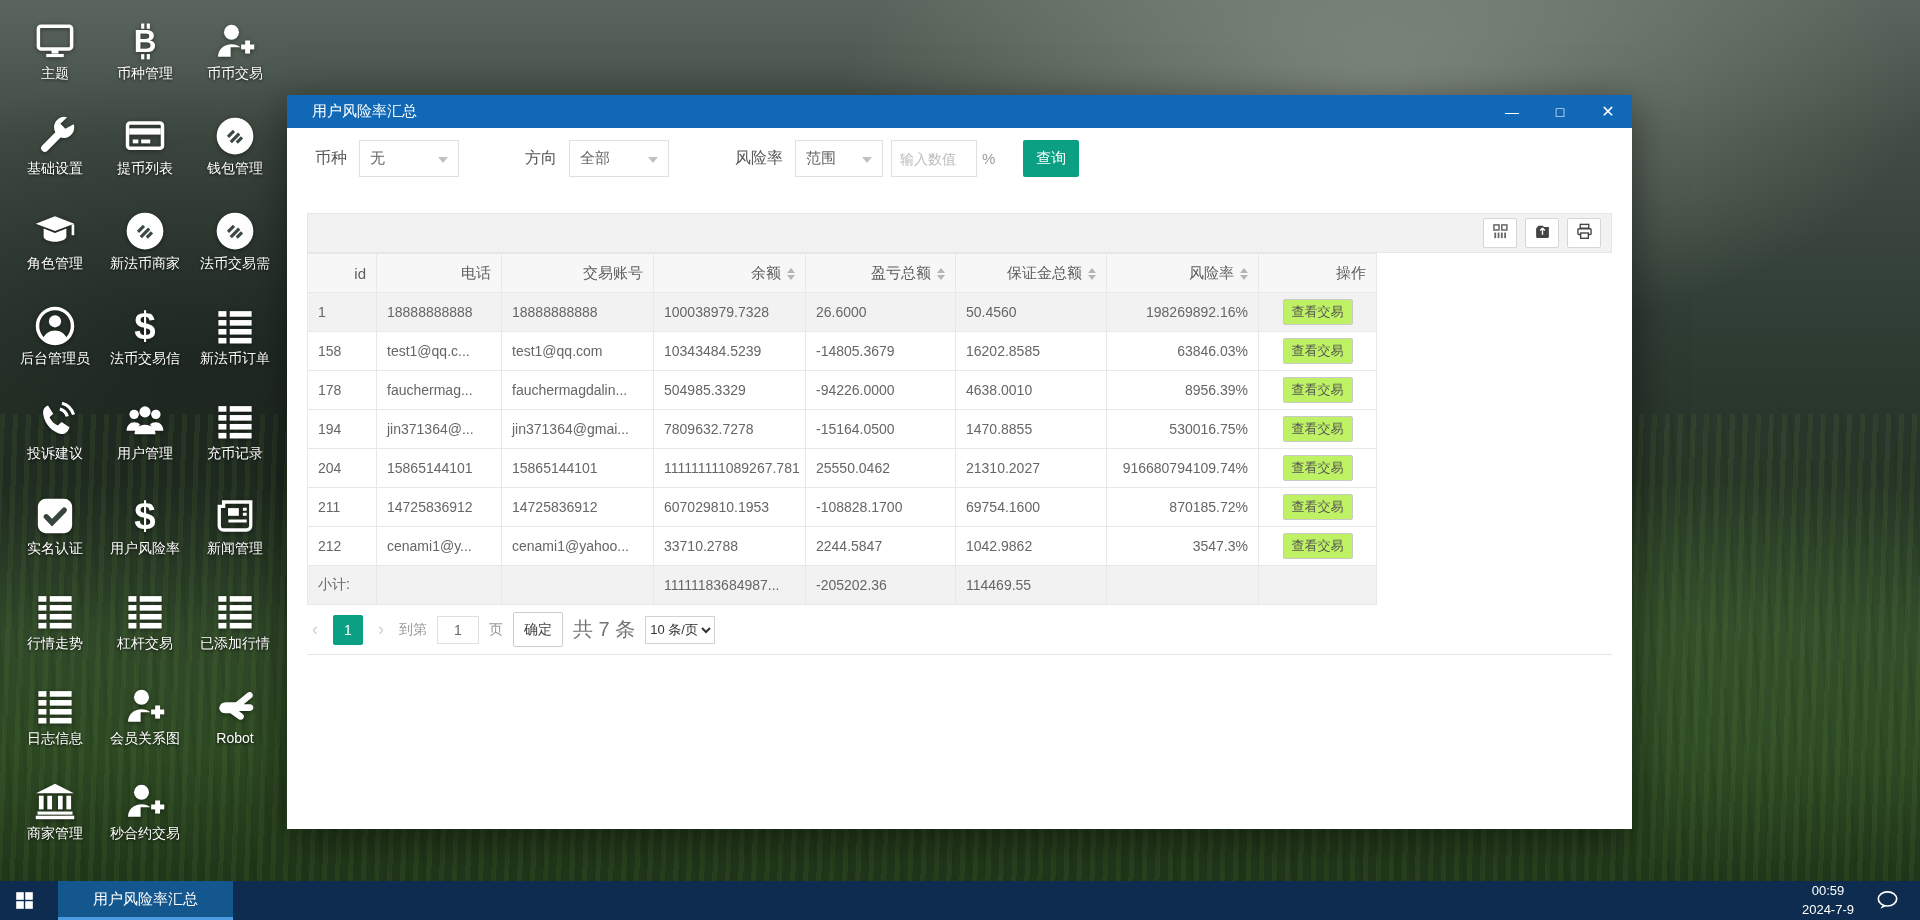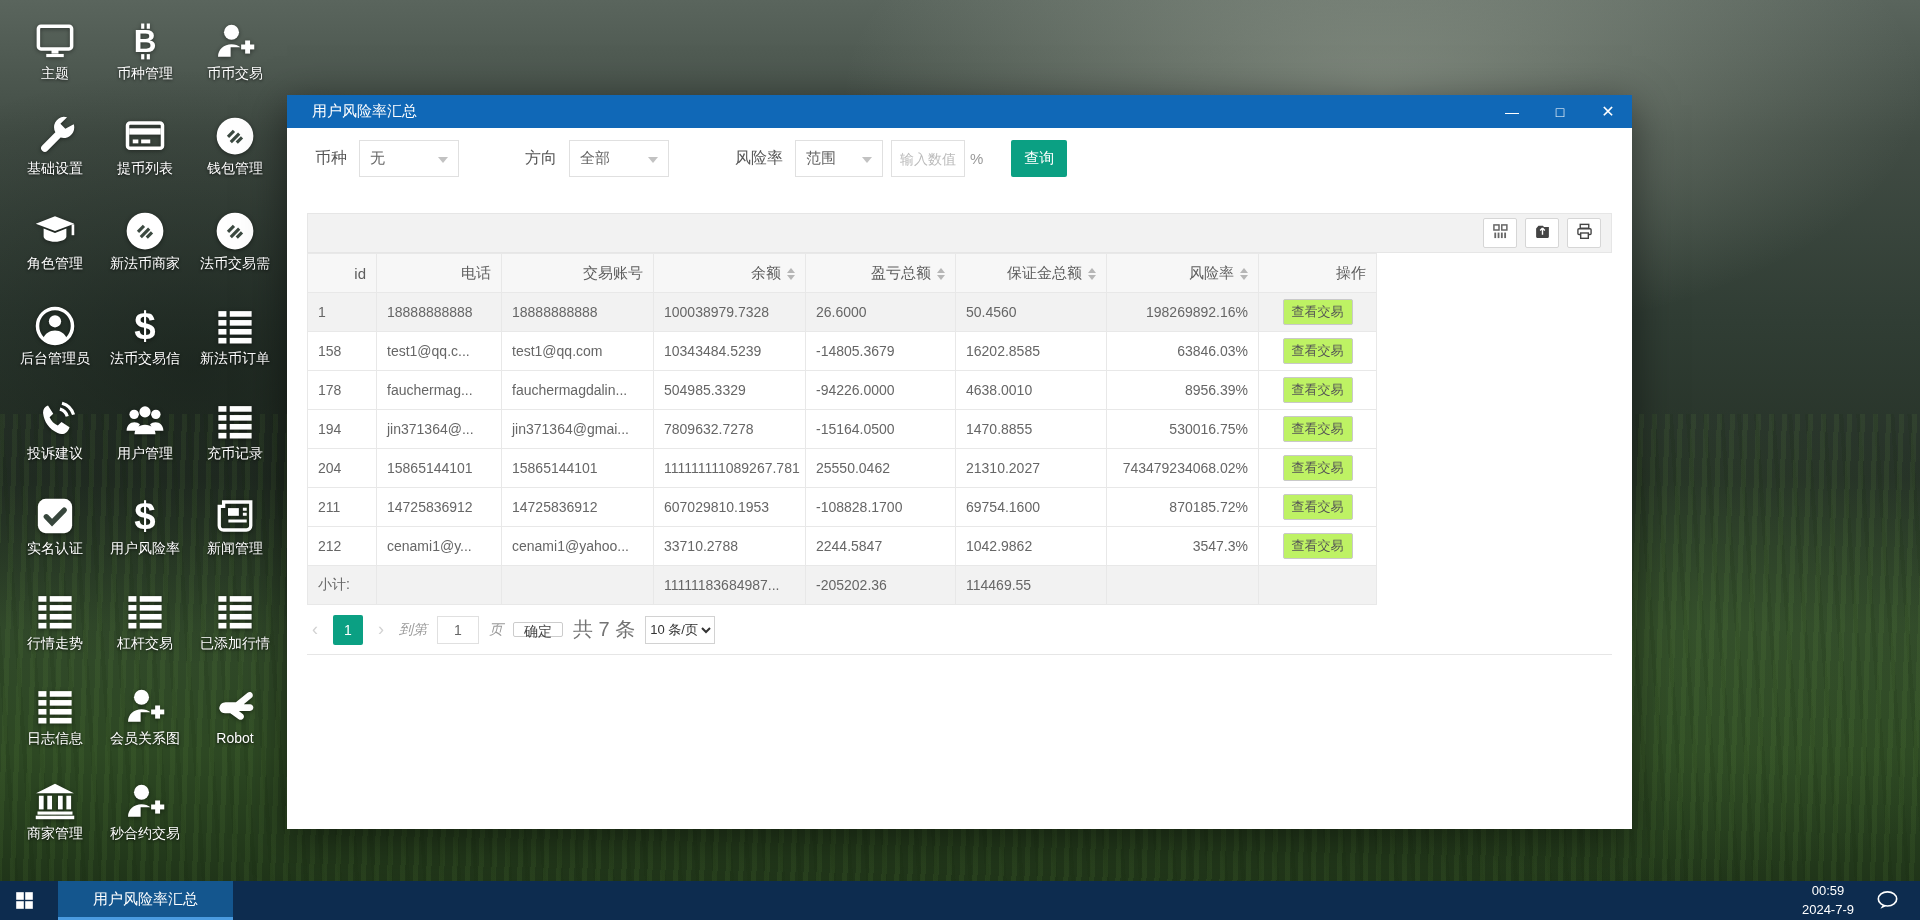--- a/index.html
+++ b/index.html
@@ -44,21 +44,21 @@
   .win-body { padding:0 20px; }
 
   
   .filters { display:flex; align-items:center; margin-top:12px; height:37px; }
   .f-label { font-size:16px; color:#555; margin-right:12px;margin-left:8px; }
   .f-select { position:relative; width:100px; height:37px; border:1px solid #e0e0e0; background:#fff;
     display:flex; align-items:center; padding:0 10px; font-size:15px; color:#666; cursor:pointer; }
   .f-select .caret { position:absolute; right:10px; top:16px; width:0; height:0;
     border-left:5px solid transparent; border-right:5px solid transparent; border-top:6px solid #c2c2c2; }
   .f-gap { width:58px; }
-  .f-input { width:74px; height:37px; border:1px solid #e0e0e0; padding:0 8px; font-size:14px; color:#666;
+  .f-input { width:86px; height:37px; border:1px solid #e0e0e0; padding:0 8px; font-size:14px; color:#666;
     font-family:inherit; }
   .f-input::placeholder { color:#bbb; }
   .f-suffix { font-size:15px; color:#9a9a9a; margin:0 0 0 5px; }
   .btn-search { margin-left:28px; height:37px; padding:0 13px; background:var(--accent,#0ba083);
     color:#fff; border:none; font-size:15px; border-radius:2px; cursor:pointer; font-family:inherit; }
 
   
   .toolbar { margin-top:36px; height:40px; background:#f2f2f2; border:1px solid #e6e6e6;
     display:flex; align-items:center; justify-content:flex-end; padding:0 10px; gap:8px; }
   .tool-btn { width:34px; height:30px; background:#fff; border:1px solid #d6d6d6; border-radius:2px;
@@ -80,25 +80,25 @@
   .sort .up { border-bottom:5px solid #b6b6b6; }
   .sort .dn { border-top:5px solid #b6b6b6; }
   .btn-view { background:#bef264; border:1px solid #c9c9c9; border-radius:2px; color:#555;
     font-size:13px; padding:3px 8px; cursor:pointer; font-family:inherit; }
 
   
   .pagination { height:50px; display:flex; align-items:center; gap:10px; border-bottom:1px solid #e6e6e6; }
   .pg-arrow { font-size:18px; color:#d2d2d2; width:16px; text-align:center; cursor:default; }
   .pg-cur { width:30px; height:30px; background:var(--accent,#0ba083); color:#fff; font-size:14px;
     display:flex; align-items:center; justify-content:center; border-radius:2px; cursor:pointer; }
-  .pg-text { font-size:14px; color:#999;font-style:italic; }
+  .pg-text { font-size:14px; color:#999; }
   .pg-total { font-size:20px; color:#737373; }
   .pg-input { width:42px; height:28px; border:1px solid #e0e0e0; text-align:center; font-size:14px;
     color:#666; font-family:inherit; }
-  .pg-ok { height:15px; padding:0 10px; background:#fff; border:1px solid #ccc; border-radius:2px;
+  .pg-ok { height:35px; padding:0 10px; background:#fff; border:1px solid #ccc; border-radius:2px;
     font-size:14px; color:#444; cursor:pointer; font-family:inherit; }
   .pg-select { height:28px; border:1px solid #d2d2d2; font-size:13px; color:#333; background:#fff;
     font-family:inherit; }
 
   
   .taskbar { position:absolute; left:0; right:0; bottom:0; height:39px; background:var(--taskbar,#0d2c4f);
     z-index:10; display:flex; align-items:stretch; }
   .start-btn { width:48px; display:flex; align-items:center; justify-content:center; cursor:pointer; }
   .start-btn svg { width:19px; height:19px; }
   .task-item { margin-left:10px; width:175px; background:#14568e; border-bottom:3px solid #4a9be0;
@@ -542,21 +542,21 @@
             <td class="al-right">530016.75%</td>
             <td class="al-center"><button class="btn-view">查看交易</button></td>
           </tr>
           <tr>
             <td>204</td>
             <td>15865144101</td>
             <td>15865144101</td>
             <td>111111111089267.781</td>
             <td>25550.0462</td>
             <td>21310.2027</td>
-            <td class="al-right">743479234068.02%</td>
+            <td class="al-right">916680794109.74%</td>
             <td class="al-center"><button class="btn-view">查看交易</button></td>
           </tr>
           <tr>
             <td>211</td>
             <td>14725836912</td>
             <td>14725836912</td>
             <td>607029810.1953</td>
             <td>-108828.1700</td>
             <td>69754.1600</td>
             <td class="al-right">870185.72%</td>

